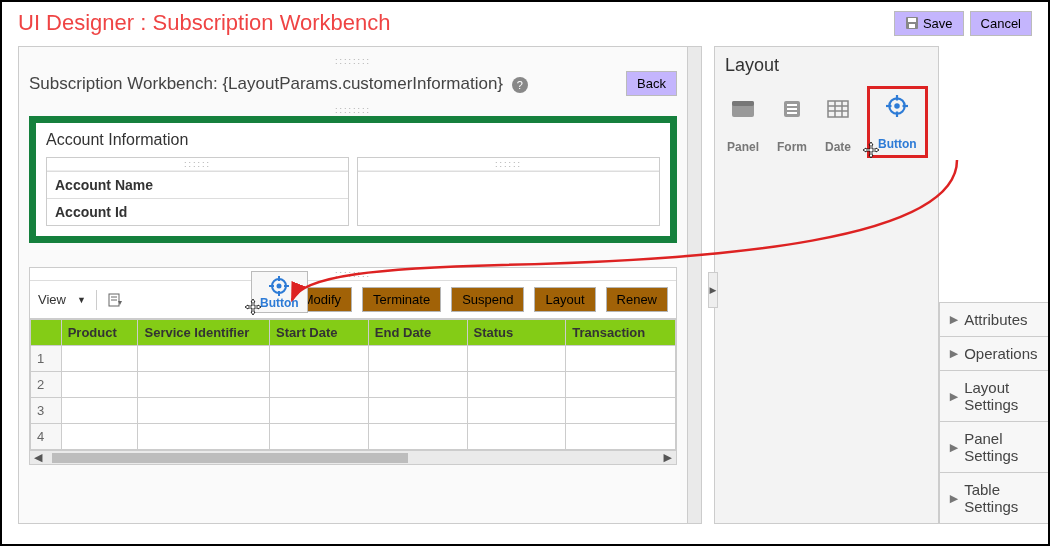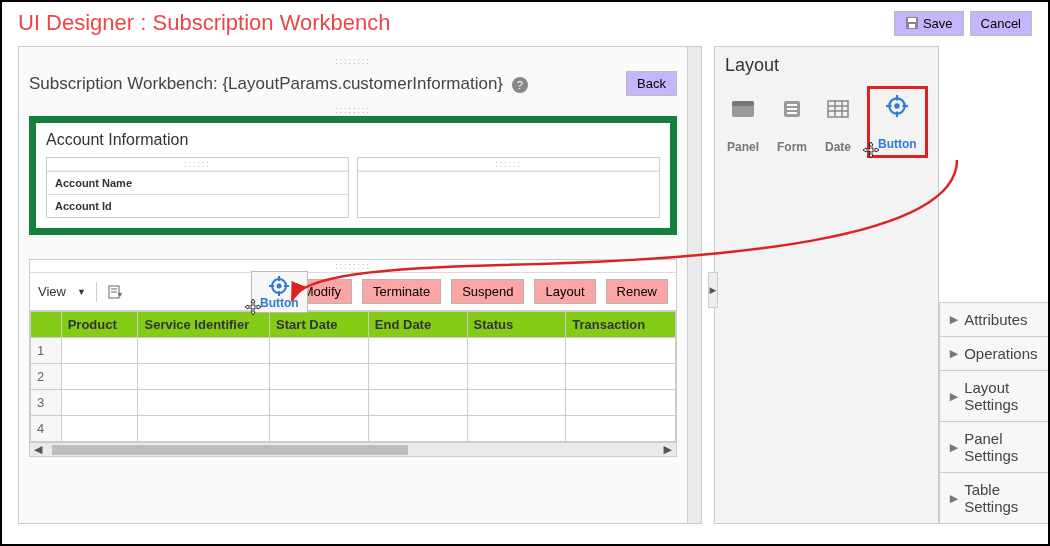--- a/index.html
+++ b/index.html
@@ -16,27 +16,27 @@
 .drag-handle-h { text-align: center; color: #aaa; font-size: 9px; letter-spacing: 2px; padding: 1px 0; }
 .panel-head { display: flex; justify-content: space-between; align-items: center; margin: 4px 0 8px 0; }
 .panel-title { font-size: 17px; color: #444; }
 .help-icon { display: inline-block; width: 16px; height: 16px; border-radius: 50%; background: #888; color: #fff; text-align: center; line-height: 16px; font-size: 11px; margin-left: 4px; }
 .section { border: 7px solid #15803d; background: #fff; margin-bottom: 24px; }
 .section-inner { padding: 6px 10px 10px 10px; }
 .section-title { font-size: 16px; color: #333; margin: 2px 0 8px 0; }
 .form-cols { display: flex; gap: 8px; }
 .form-col { flex: 1; border: 1px solid #ccc; }
 .form-col .drag-handle-h { border-bottom: 1px solid #eee; }
-.form-row { border-top: 1px solid #ddd; padding: 5px 8px; font-weight: bold; font-size: 11px; }
+.form-row { border-top: 1px solid #ddd; padding: 5px 8px; font-weight: bold; font-size: 14px; }
 .form-row:first-of-type { border-top: none; }
 .table-panel { border: 1px solid #ccc; background: #fff; }
 .toolbar { display: flex; align-items: center; gap: 10px; padding: 6px 8px; border-bottom: 1px solid #ccc; position: relative; }
 .tb-btn { display: inline-flex; align-items: center; gap: 11px; font-size: 13px; cursor: pointer; }
 .tb-sep { width: 1px; height: 20px; background: #ccc; }
-.action-btn { background: #fca5a5; border: 1px solid #b5b5b5; padding: 4px 10px; font-size: 13px; cursor: pointer; }
+.action-btn { background: #a16207; border: 1px solid #b5b5b5; padding: 4px 10px; font-size: 13px; cursor: pointer; }
 .spacer { flex: 1; }
 .tbl { width: 100%; border-collapse: collapse; table-layout: fixed; }
 .tbl th, .tbl td { border: 1px solid #ccc; padding: 5px 6px; font-size: 13px; text-align: left; }
 .tbl th { background: #84cc16; font-weight: bold; }
 .rownum { width: 28px; text-align: center; color: #666; background: #f7f7f7; font-weight: normal; }
 .h-scroll { height: 14px; background: #eaeaea; border-top: 1px solid #ccc; display: flex; align-items: center; }
 .h-thumb { height: 10px; background: #bdbdbd; width: 55%; margin-left: 6px; }
 .h-arrow { margin-left: auto; padding: 0 4px; color: #555; font-size: 11px; }
 .collapse-handle { position: absolute; right: 0; top: 50%; transform: translateY(-50%); width: 10px; height: 36px; background: #eee; border: 1px solid #ccc; display: flex; align-items: center; justify-content: center; font-size: 9px; color: #555; z-index: 3; }
 .side { width: 318px; margin-left: 12px; display: flex; flex-direction: row; }

